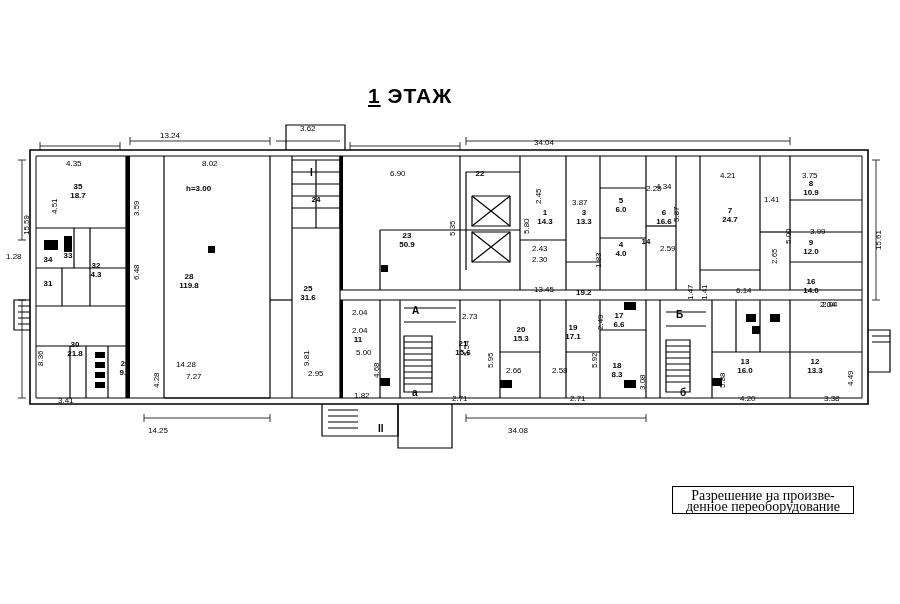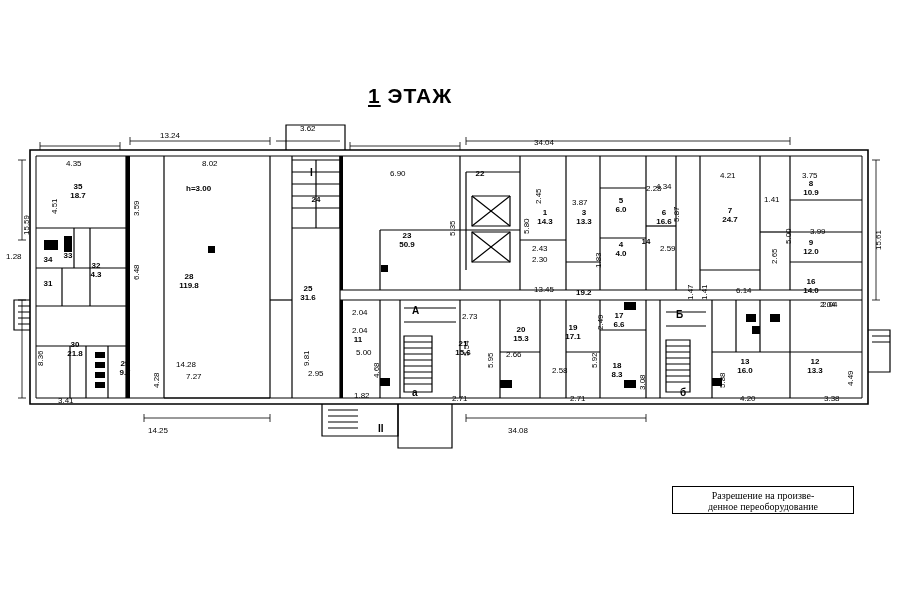--- a/index.html
+++ b/index.html
@@ -89,21 +89,21 @@
   #stamp-bottom {
     position: absolute;
     left: 672px;
     top: 486px;
     width: 182px;
     height: 28px;
     border: 1px solid #000;
     box-sizing: border-box;
     padding: 3px 4px 0 4px;
     font-family: "Liberation Serif", serif;
-    font-size: 10px;
+    font-size: 14px;
     line-height: 11px;
     text-align: center;
   }
   .room {
     position: absolute;
     text-align: center;
     font-size: 8px;
     line-height: 8.6px;
     font-weight: bold;
     white-space: nowrap;
@@ -422,21 +422,21 @@
   <div class="lbl" style="left:720px; top:171px;">4.21</div>
   <div class="lbl" style="left:802px; top:171px;">3.75</div>
   <div class="lbl" style="left:656px; top:182px;">4.34</div>
   <div class="lbl" style="left:606px; top:184px;margin-left:40px;">2.28</div>
   <div class="lbl" style="left:764px; top:195px;">1.41</div>
 
   <div class="lbl" style="left:148px; top:426px;">14.25</div>
   <div class="lbl" style="left:508px; top:426px;">34.08</div>
   <div class="lbl" style="left:308px; top:369px;">2.95</div>
   <div class="lbl" style="left:452px; top:394px;">2.71</div>
-  <div class="lbl" style="left:506px; top:350px;">2.66</div>
+  <div class="lbl" style="left:506px; top:366px;">2.66</div>
   <div class="lbl" style="left:570px; top:394px;">2.71</div>
   <div class="lbl" style="left:740px; top:394px;">4.20</div>
   <div class="lbl" style="left:824px; top:394px;">3.38</div>
   <div class="lbl" style="left:58px;  top:396px;">3.41</div>
   <div class="lbl" style="left:354px; top:391px;">1.82</div>
 
   <div class="lbl vert" style="left:22px;  top:235px;">15.59</div>
   <div class="lbl" style="left:6px;  top:252px;">1.28</div>
   <div class="lbl vert" style="left:36px;  top:366px;">8.36</div>
   <div class="lbl vert" style="left:50px;  top:214px;">4.51</div>

